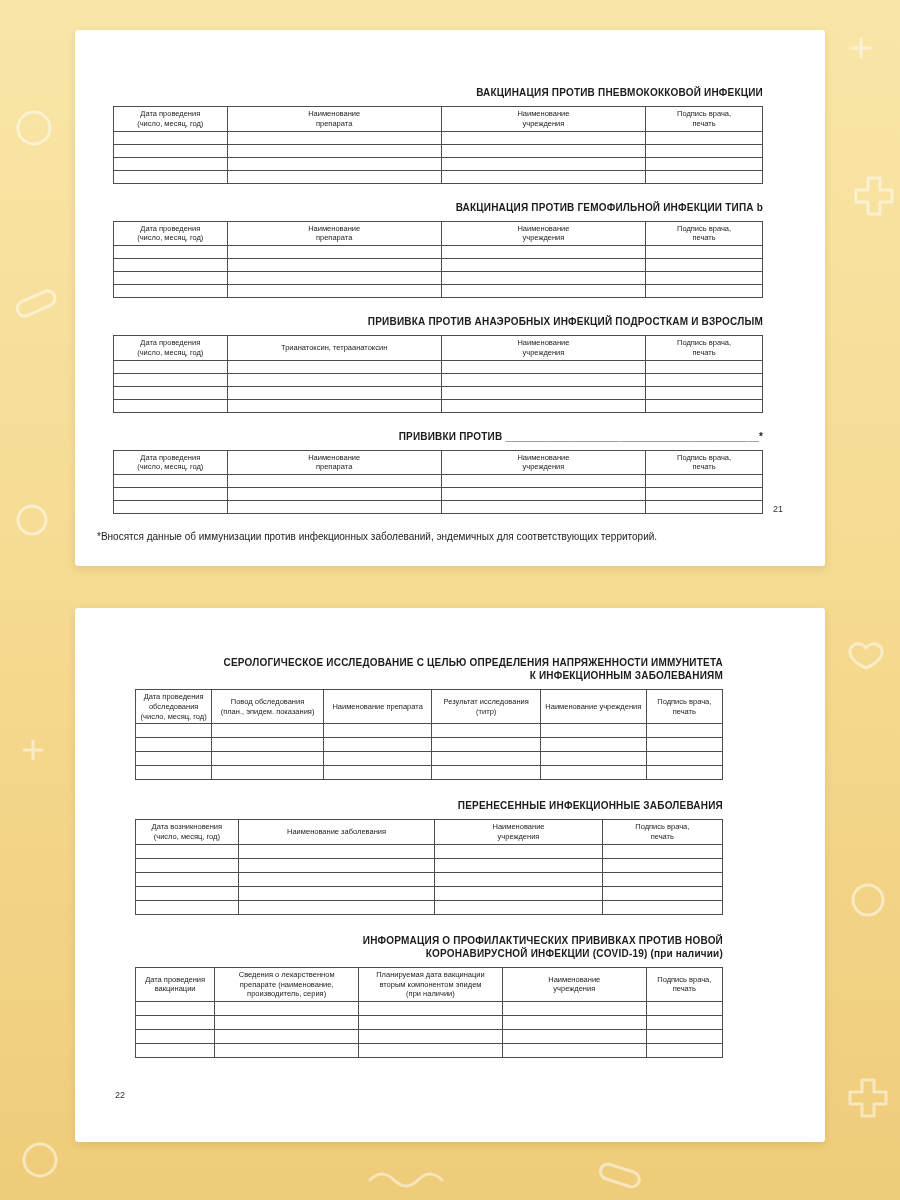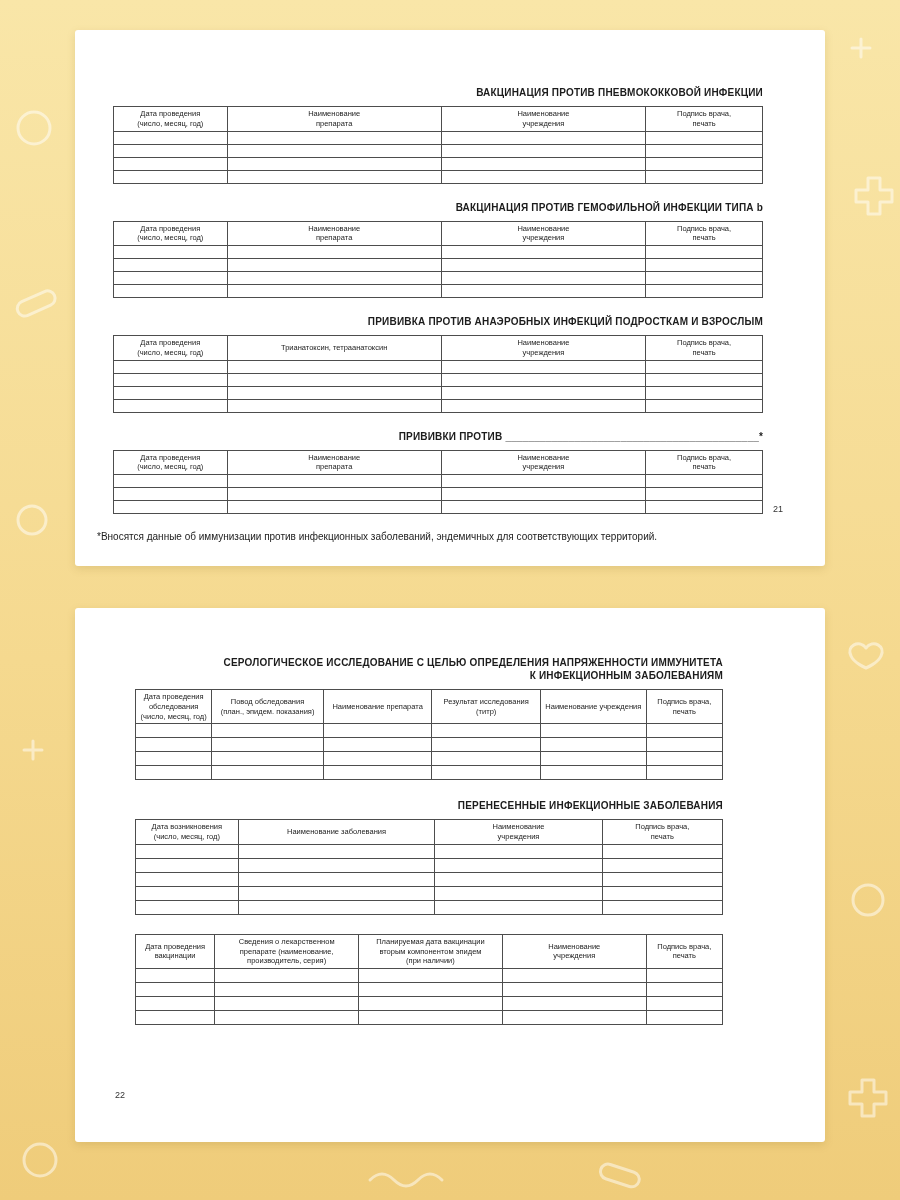--- a/index.html
+++ b/index.html
@@ -380,20 +380,22 @@
               <tr>
                 <td></td>
                 <td></td>
                 <td></td>
                 <td></td>
               </tr>
             </tbody>
           </table>
         </div>
         <div class="form-section">
+          <div class="section-title">ИНФОРМАЦИЯ О ПРОФИЛАКТИЧЕСКИХ ПРИВИВКАХ ПРОТИВ НОВОЙ
+КОРОНАВИРУСНОЙ ИНФЕКЦИИ (COVID-19) (при наличии)</div>
           <table class="form-table">
             <colgroup>
               <col style="width: 13.5%;">
               <col style="width: 24.5%;">
               <col style="width: 24.5%;">
               <col style="width: 24.5%;">
               <col style="width: 13%;">
             </colgroup>
             <thead>
               <tr>

